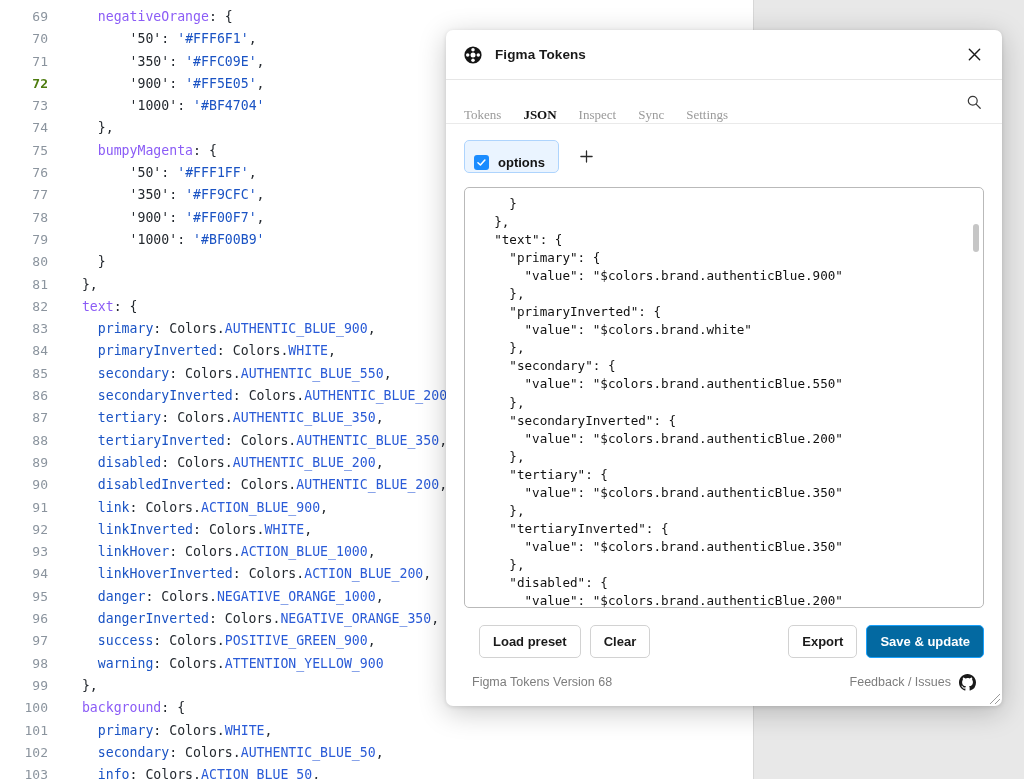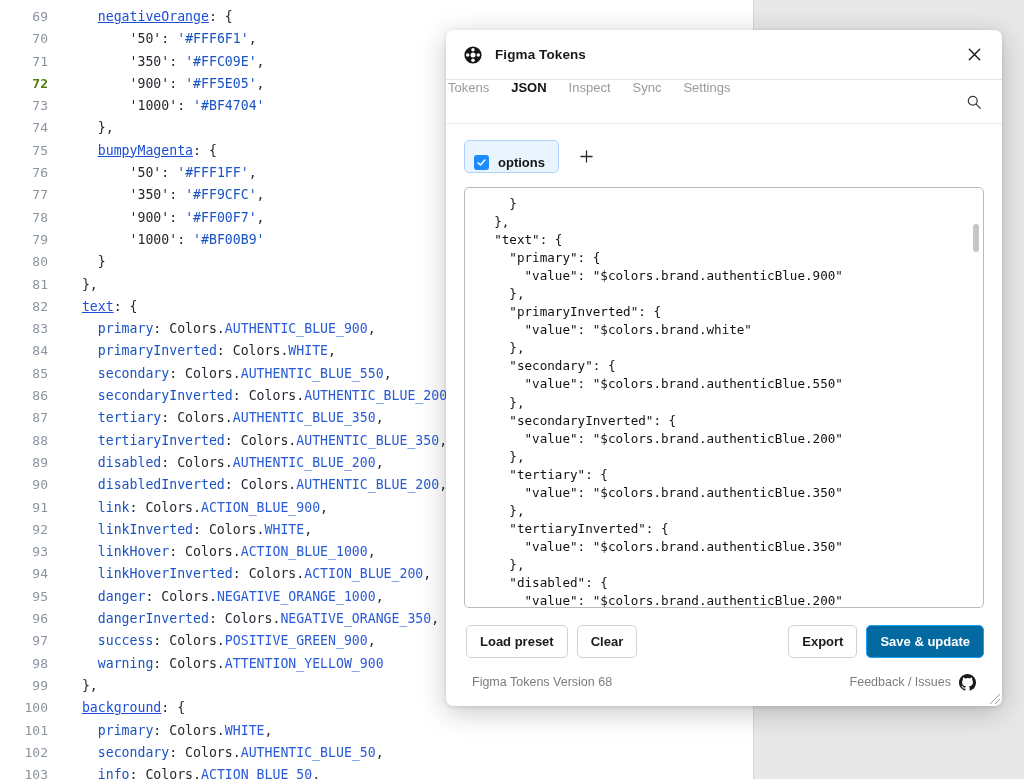--- a/index.html
+++ b/index.html
@@ -39,21 +39,21 @@
     text-align: right;
     padding-right: 18px;
     color: #8b949e;
     font-size: 13px;
     font-family: "DejaVu Sans Mono", monospace;
     user-select: none;
   }
   .ln.active { color: #4d7c0f; font-weight: bold; }
   .code-text { flex: 1 1 auto; white-space: pre; }
 
-  .tk-key    { color: #1d4ed8; text-decoration: underline; }
+  .tk-key    { color: #8b5cf6; }
   .tk-prop   { color: #1a53c4; }
   .tk-const  { color: #2a5bd7; }
   .tk-plain  { color: #24292f; }
   .tk-str    { color: #1a53c4; }
   .tk-punct  { color: #24292f; }
 
   
   .plugin {
     position: absolute;
     left: 446px; top: 30px;
@@ -92,24 +92,25 @@
     transform: translateY(-50%);
     width: 24px; height: 24px;
     display: flex; align-items: center; justify-content: center;
     cursor: pointer;
   }
 
   .plugin-tabs {
     height: 44px;
     flex: 0 0 44px;
     display: flex;
-    align-items: flex-start;
-    padding: 0 2px;
+    align-items: flex-end;
+    padding: 0 18px;
     border-bottom: 1px solid #eaeaea;
     position: relative;
+    font-family: Liberation Serif, serif;
   }
   .tab {
     font-size: 13px;
     color: #9a9a9a;
     margin-right: 22px;
     cursor: pointer;
     white-space: nowrap;
   }
   .tab.active { color: #111111; font-weight: bold; }
   .tab-search {
@@ -199,21 +200,21 @@
     width: 6px; height: 28px;
     background: #c6c6c6;
     border-radius: 3px;
     cursor: pointer;
   }
 
   .plugin-actions {
     flex: 0 0 auto;
     display: flex;
     align-items: center;
-    padding: 17px 18px 0 20px;
+    padding: 17px 18px 0 33px;
   }
   .btn {
     height: 33px;
     padding: 0 13px;
     border-radius: 5px;
     border: 1px solid #d2d2d2;
     background: #ffffff;
     font-size: 13px;
     font-weight: bold;
     color: #1a1a1a;

